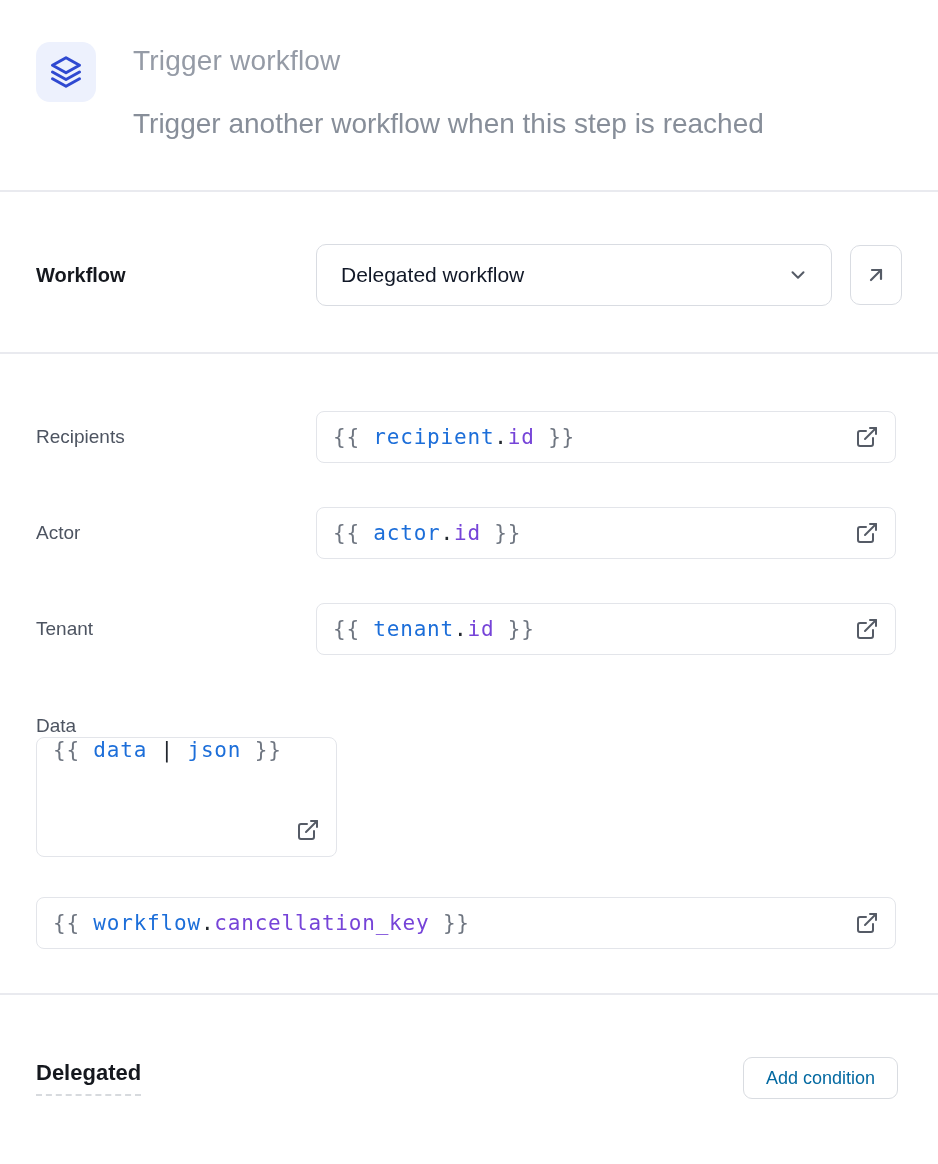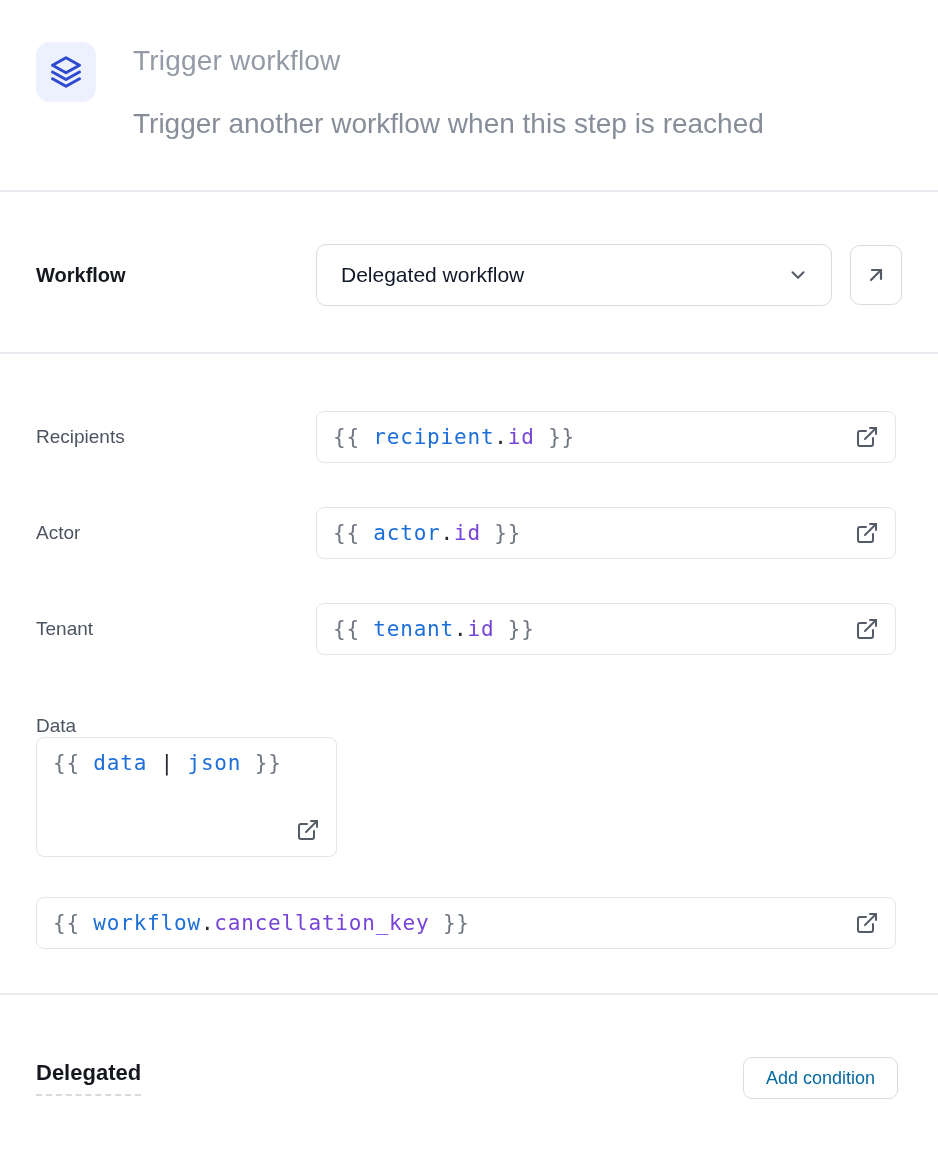--- a/index.html
+++ b/index.html
@@ -31,21 +31,21 @@
   
   .fields { padding:57px 42px 0 36px; }
   .section-heading { font-size:21px; font-weight:700; color:#15181e; }
   .rows { }
   .field-row { display:flex; align-items:center; margin-bottom:44px; }
   .field-row.multiline { align-items:flex-start; margin-bottom:40px;flex-direction:column; }
   .field-label { width:280px; flex:0 0 auto; font-size:19px; font-weight:400; color:#4d5461; }
   .field-row.multiline .field-label { padding-top:16px; }
   .field-input { position:relative; flex:1; min-height:52px; border:1px solid #e3e5ea; border-radius:8px;
                  background:#fff; display:flex; align-items:center; padding:0 54px 0 16px; cursor:text; }
-  .field-input.multiline { min-height:120px; align-items:flex-start; padding-top:13px; }
+  .field-input.multiline { min-height:120px; align-items:flex-start; }
   .code { font-family:"DejaVu Sans Mono","Liberation Mono",monospace; font-size:21px; letter-spacing:0.8px;
           white-space:pre; }
   .tk-brace { color:#6e7580; }
   .tk-var   { color:#1c6ed9; }
   .tk-dot   { color:#24292f; }
   .tk-prop  { color:#7644d8; }
   .tk-pipe  { color:#22272e; }
   .ext { position:absolute; right:16px; top:50%; transform:translateY(-50%);
          width:24px; height:24px; cursor:pointer; }
   .field-input.multiline .ext { top:auto; bottom:14px; transform:none; }

